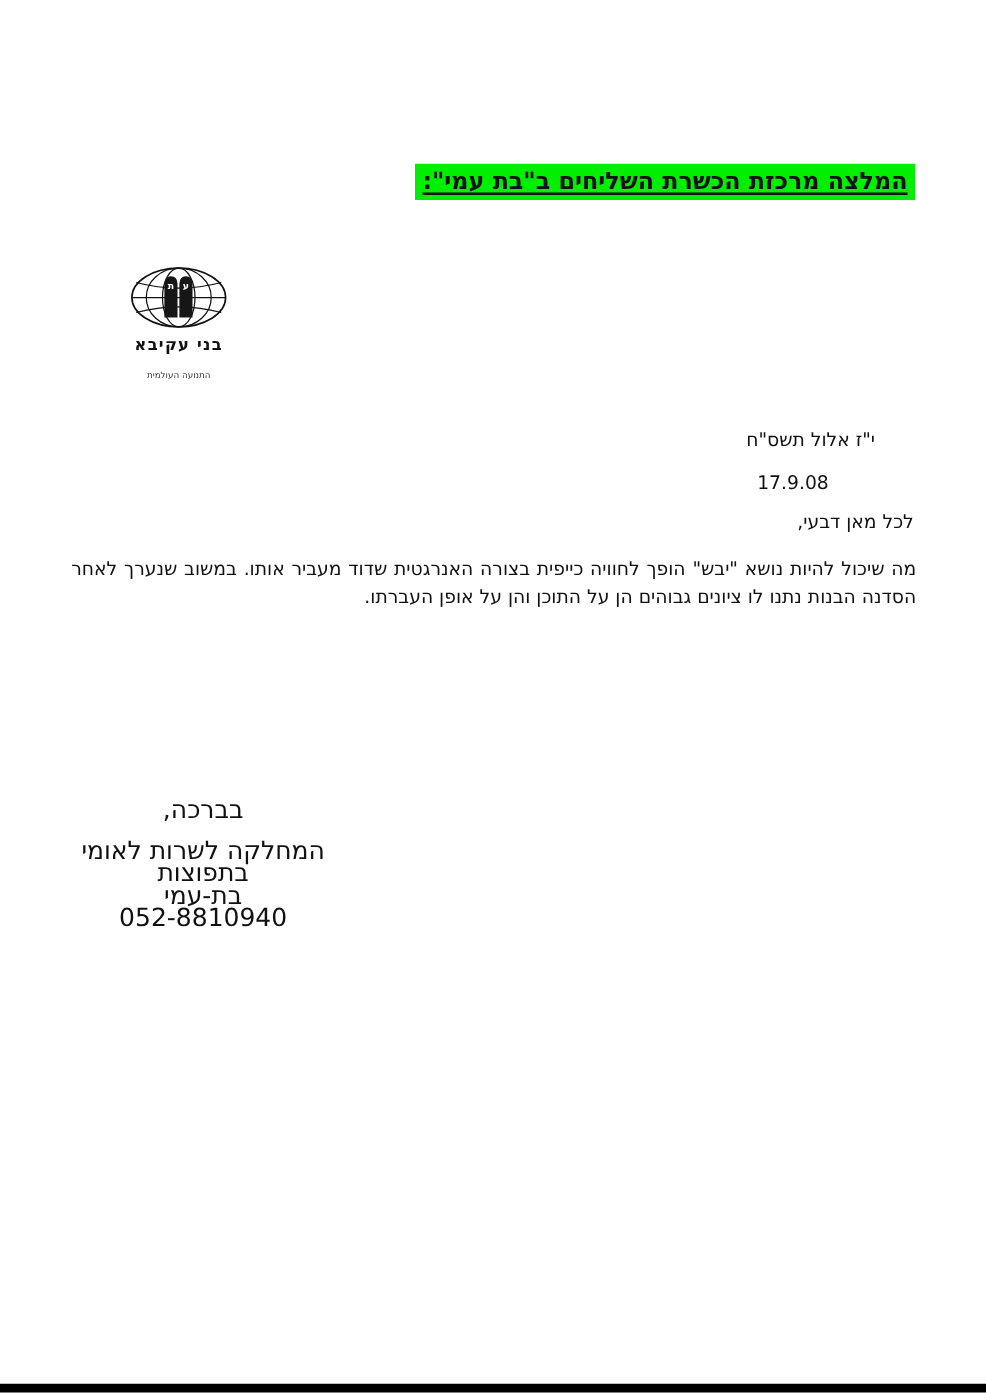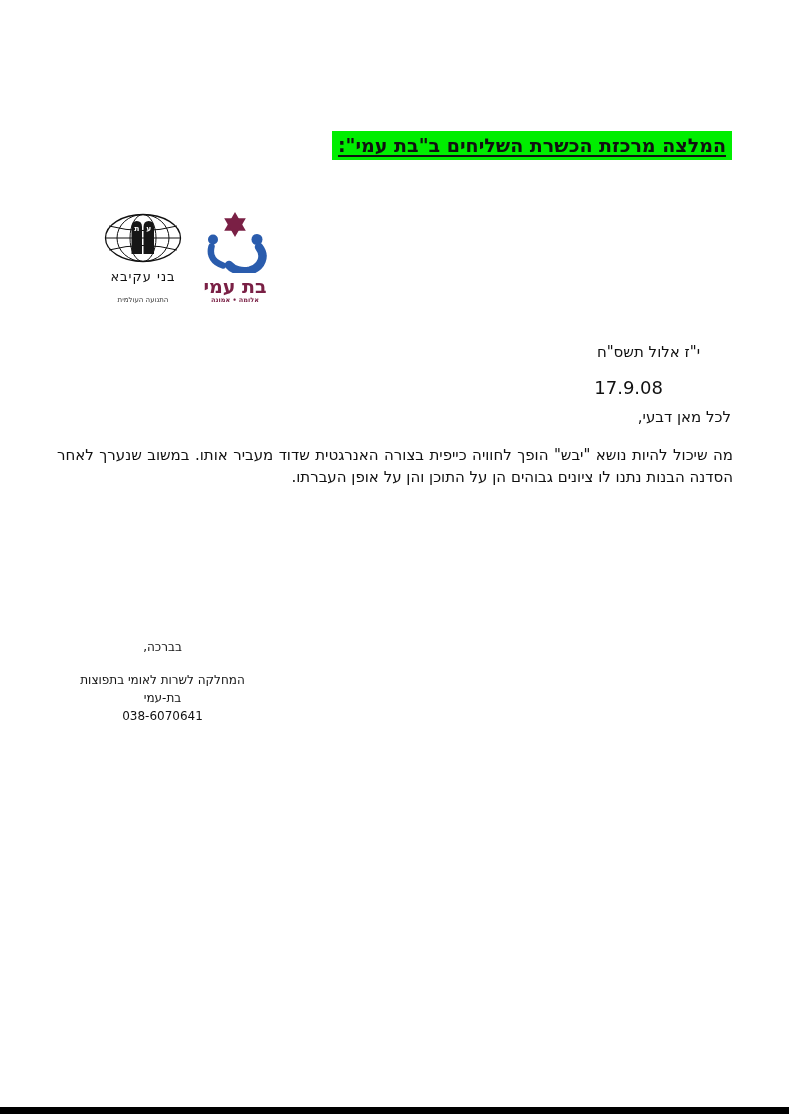--- a/index.html
+++ b/index.html
@@ -22,46 +22,46 @@
     display:inline-block;background:var(--highlight-green);
     padding:3px 6px 4px 6px;
     font-size:19px;font-weight:bold;direction:rtl;
     text-decoration:underline;text-decoration-thickness:2px;text-underline-offset:3px;
     white-space:nowrap;
   }
 
   
   .logo{position:absolute;text-align:center;}
   .logo-bnei-akiva{left:101px;top:213px;width:84px;}
-  .logo-bnei-akiva .org-name{font-size:13px;font-weight:normal;letter-spacing:1px;direction:rtl;margin-top:2px;}
+  .logo-bnei-akiva .org-name{font-size:13px;font-weight:bold;letter-spacing:1px;direction:rtl;margin-top:2px;}
   .logo-bnei-akiva .org-sub{font-size:7px;direction:rtl;color:#333;margin-top:12px;}
   .logo-bat-ami{left:199px;top:211px;width:72px;}
   .logo-bat-ami .org-name{font-size:19px;font-weight:bold;color:var(--logo-maroon);direction:rtl;line-height:18px;}
   .logo-bat-ami .org-sub{font-size:6.5px;font-weight:bold;color:var(--logo-maroon);direction:rtl;margin-top:1px;}
   .maroon-fill{fill:var(--logo-maroon);}
   .blue-fill{fill:var(--logo-blue);}
   .blue-stroke{stroke:var(--logo-blue);}
 
   
   .hebrew-date{position:absolute;top:343px;right:89px;font-size:15px;direction:rtl;}
-  .civil-date{position:absolute;top:377px;right:126px;font-size:18px;}
+  .civil-date{position:absolute;top:377px;right:126px;font-size:15px;}
   .salutation{position:absolute;top:408px;right:58px;font-size:15px;direction:rtl;}
 
   
   .letter-body{
     position:absolute;left:57px;top:445px;width:676px;
     direction:rtl;text-align:justify;font-size:15px;line-height:21.5px;
   }
   .para{white-space:pre-line;margin-bottom:12px;}
   .para:last-child{margin-bottom:0;}
 
   
   .signature-block{
     position:absolute;left:60px;top:638px;width:205px;
-    text-align:center;direction:rtl;font-size:12px;line-height:18px;
+    text-align:center;direction:rtl;font-size:20px;line-height:18px;
   }
   .closing{margin-bottom:15px;}
   .sig-line{line-height:18px;}
 
   .bottom-bar{position:absolute;left:0;top:1107px;width:789px;height:7px;background:#000;}
 </style>
 </head>
 <body>
 
 <div class="page">
@@ -78,42 +78,30 @@
       <path d="M6,37 Q40,28 74,37" fill="none" stroke="#111" stroke-width="1"></path>
       <path d="M28.5,41 V14 Q28.5,8 33.75,8 Q39,8 39,14 V41 Z" fill="#161616"></path>
       <path d="M40.5,41 V14 Q40.5,8 45.75,8 Q51,8 51,14 V41 Z" fill="#161616"></path>
       <text x="33.8" y="18" font-size="7.5" font-weight="bold" fill="#ffffff" text-anchor="middle">ת</text>
       <text x="45.8" y="18" font-size="7.5" font-weight="bold" fill="#ffffff" text-anchor="middle">ע</text>
     </svg>
     <div class="org-name">בני עקיבא</div>
     <div class="org-sub">התנועה העולמית</div>
   </div>
 
-  <div class="logo logo-bat-ami">
-    <svg width="70" height="62" viewBox="0 0 70 62">
-      <polygon class="maroon-fill" points="35,1 45.8,19.8 24.2,19.8"></polygon>
-      <polygon class="maroon-fill" points="35,26 24.2,7.2 45.8,7.2"></polygon>
-      <circle class="blue-fill" cx="13" cy="28.5" r="5"></circle>
-      <circle class="blue-fill" cx="57" cy="28.5" r="5.5"></circle>
-      <path class="blue-stroke" d="M 59,36 C 66,45 62,56 50,59.5 C 42,61.5 33,59 29,54" stroke-width="8.5" fill="none" stroke-linecap="round"></path>
-      <path class="blue-stroke" d="M 11.5,35.5 C 9,45 14,51.5 23,54.5" stroke-width="6.5" fill="none" stroke-linecap="round"></path>
-    </svg>
-    <div class="org-name">בת עמי</div>
-    <div class="org-sub">אלומה • אמונה</div>
-  </div>
 
   <div class="hebrew-date">י"ז אלול תשס"ח</div>
   <div class="civil-date">17.9.08</div>
   <div class="salutation">לכל מאן דבעי,</div>
 
   <div class="letter-body">
     <p class="para">מה שיכול להיות נושא "יבש" הופך לחוויה כייפית בצורה האנרגטית שדוד מעביר אותו.  במשוב שנערך לאחר הסדנה הבנות נתנו לו ציונים גבוהים הן על התוכן והן על אופן העברתו.</p>
   </div>
 
   <div class="signature-block">
     <div class="closing">בברכה,</div>
     <div class="sig-line">המחלקה לשרות לאומי בתפוצות</div>
     <div class="sig-line">בת-עמי</div>
-    <div class="sig-line" dir="ltr">038-6070641</div>
+    <div class="sig-line" dir="ltr">052-8810940</div>
   </div>
 
   <div class="bottom-bar"></div>
 </div>
 
 </body></html>

